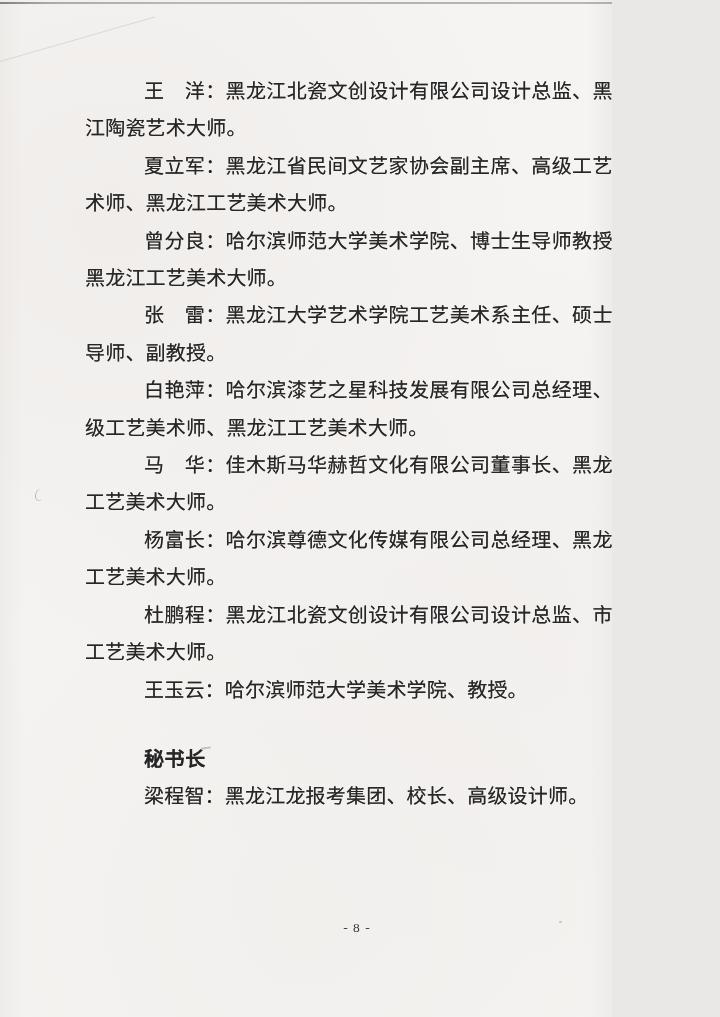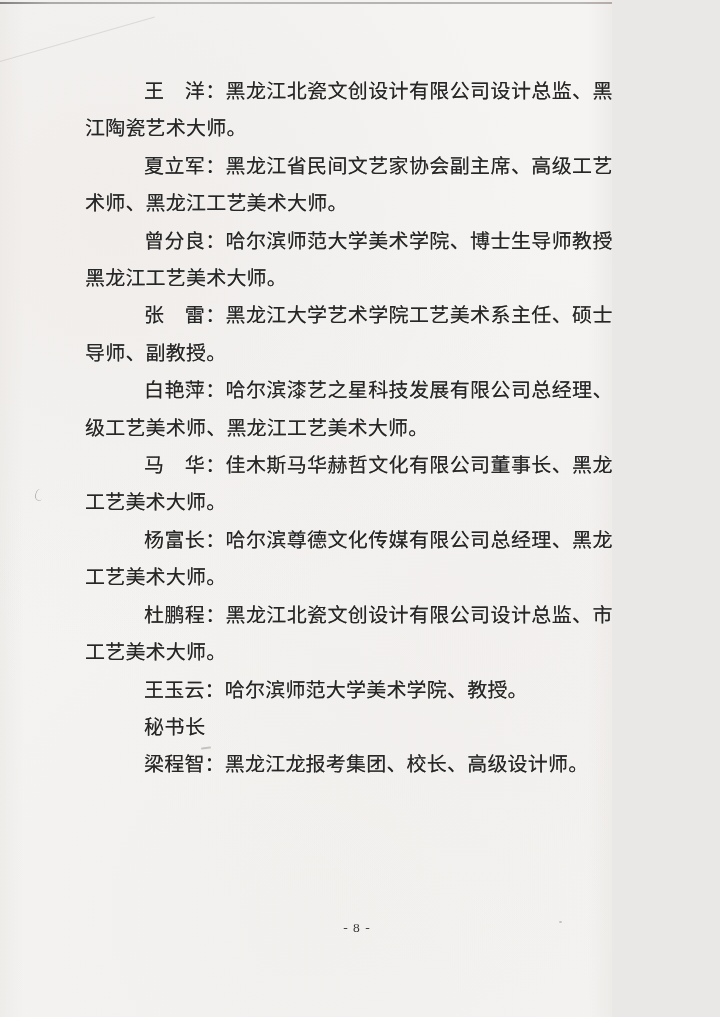--- a/index.html
+++ b/index.html
@@ -53,22 +53,23 @@
     color: #262626;
     text-align: justify;
     text-shadow: 0 0 0.6px rgba(45,45,45,0.65);
   }
   .para {
     margin: 0;
     text-indent: 59px;
   }
   .heading {
     font-family: "DejaVu Sans", "Liberation Sans", sans-serif;
-    font-weight: normal;
+    font-weight: bold;
     letter-spacing: 0.6px;
+    margin-top: 32px;
   }
   .page-number {
     position: absolute;
     top: 920px;
     left: 0;
     width: 714px;
     text-align: center;
     font-size: 13.5px;
     letter-spacing: 1px;
     color: #3a3a3a;

